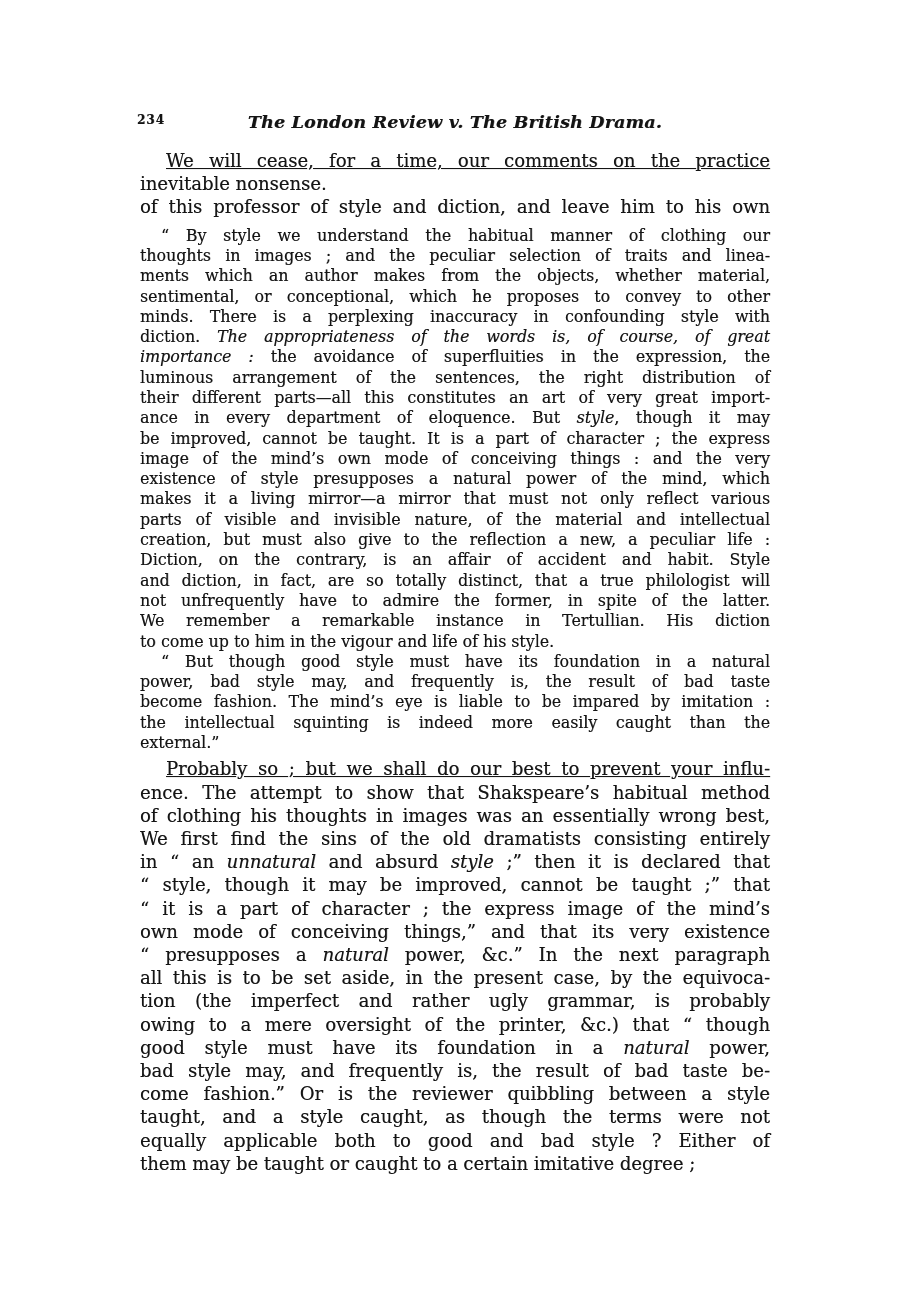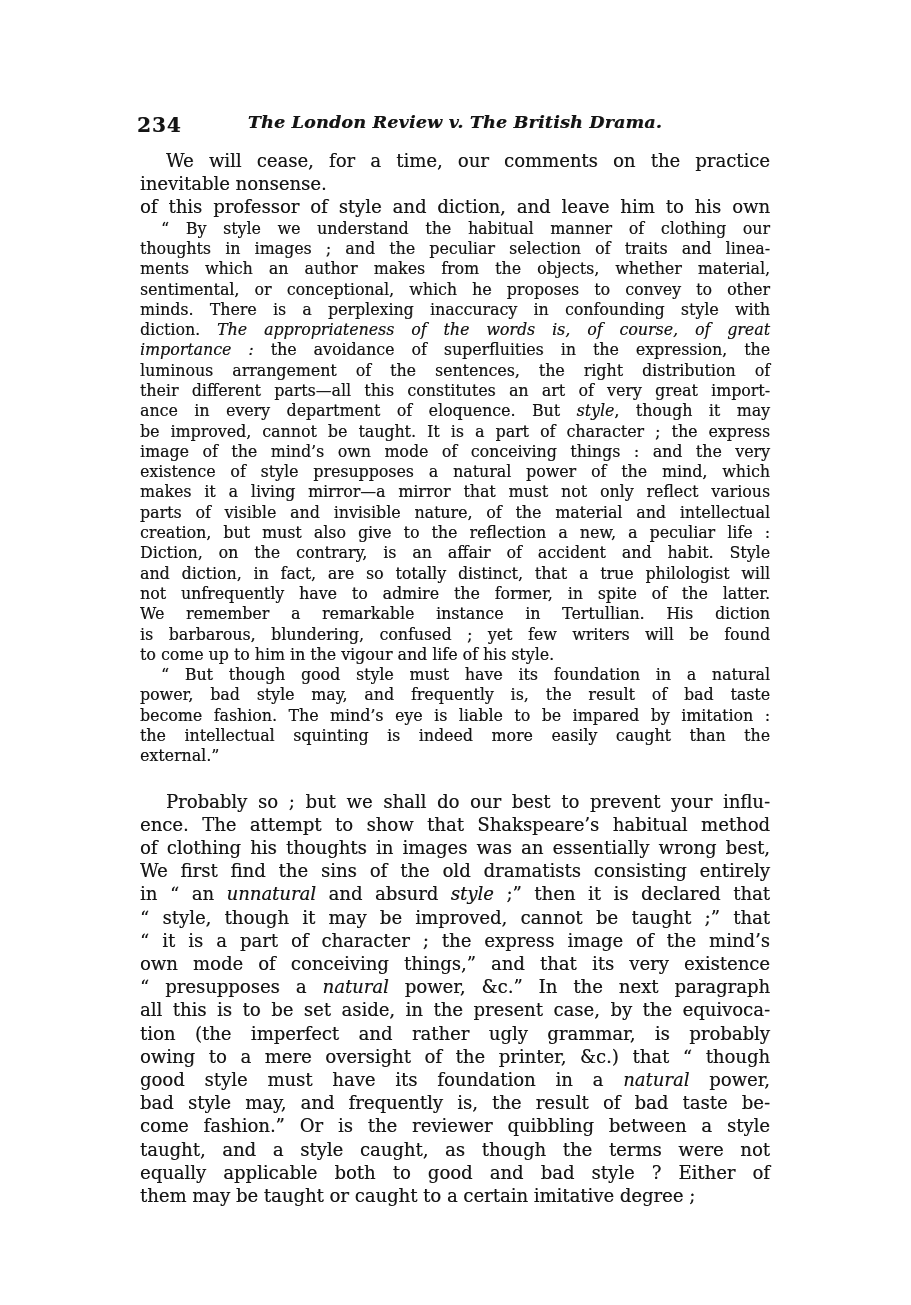--- a/index.html
+++ b/index.html
@@ -23,21 +23,21 @@
   .page-header {
     position: relative;
     height: 24px;
     margin-bottom: 13px;
     text-shadow: 0.4px 0.2px 0 rgba(15,15,15,0.55);
   }
   .page-number {
     position: absolute;
     left: -3px;
     top: 1px;
-    font-size: 20px;
+    font-size: 12px;
     font-weight: bold;
     letter-spacing: 1px;
   }
   .running-title {
     display: block;
     text-align: center;
     font-style: italic;
     font-weight: bold;
     font-size: 17.5px;
     letter-spacing: 0.2px;
@@ -47,24 +47,24 @@
     text-shadow: 0.35px 0.15px 0 rgba(15,15,15,0.5);
   }
   .para .line {
     display: block;
     text-align: justify;
     text-align-last: justify;
   }
   .para .line.last { text-align-last: left; }
   .para.main  { font-size: 18px;  line-height: 23.2px; }
   .para.quote { font-size: 15.8px; line-height: 20.3px; }
-  .para.main  .line.indent { text-indent: 26px; }
+  .para.main  .line.indent { text-indent: 26px; text-decoration: underline; }
   .para.quote .line.indent { text-indent: 21px; }
-  #content .para:nth-child(2) { }
-  #content .para:nth-child(4) { margin-top: 23px; }
+  #content .para:nth-child(2) { margin-top: 7px; }
+  #content .para:nth-child(4) { margin-top: 4px; }
 </style>
 </head>
 <body>
 
 <div class="page">
   <div class="page-header">
     <span class="page-number">234</span>
     <span class="running-title">The London Review v. The British Drama.</span>
   </div>
   <div id="content">
@@ -87,21 +87,20 @@
         <span class="line">be improved, cannot be taught.  It is a part of character ; the express</span>
         <span class="line">image of the mind’s own mode of conceiving things : and the very</span>
         <span class="line">existence of style presupposes a natural power of the mind, which</span>
         <span class="line">makes it a living mirror—a mirror that must not only reflect various</span>
         <span class="line">parts of visible and invisible nature, of the material and intellectual</span>
         <span class="line">creation, but must also give to the reflection a new, a peculiar life :</span>
         <span class="line">Diction, on the contrary, is an affair of accident and habit.  Style</span>
         <span class="line">and diction, in fact, are so totally distinct, that a true philologist will</span>
         <span class="line">not unfrequently have to admire the former, in spite of the latter.</span>
         <span class="line">We remember a remarkable instance in Tertullian.  His diction</span>
-        <span class="line">is barbarous, blundering, confused ; yet few writers will be found</span>
         <span class="line last">to come up to him in the vigour and life of his style.</span>
       </p>
       <p class="para quote">
         <span class="line indent">“ But though good style must have its foundation in a natural</span>
         <span class="line">power, bad style may, and frequently is, the result of bad taste</span>
         <span class="line">become fashion.  The mind’s eye is liable to be impared by imitation :</span>
         <span class="line">the intellectual squinting is indeed more easily caught than the</span>
         <span class="line last">external.”</span>
       </p>
       <p class="para main">

